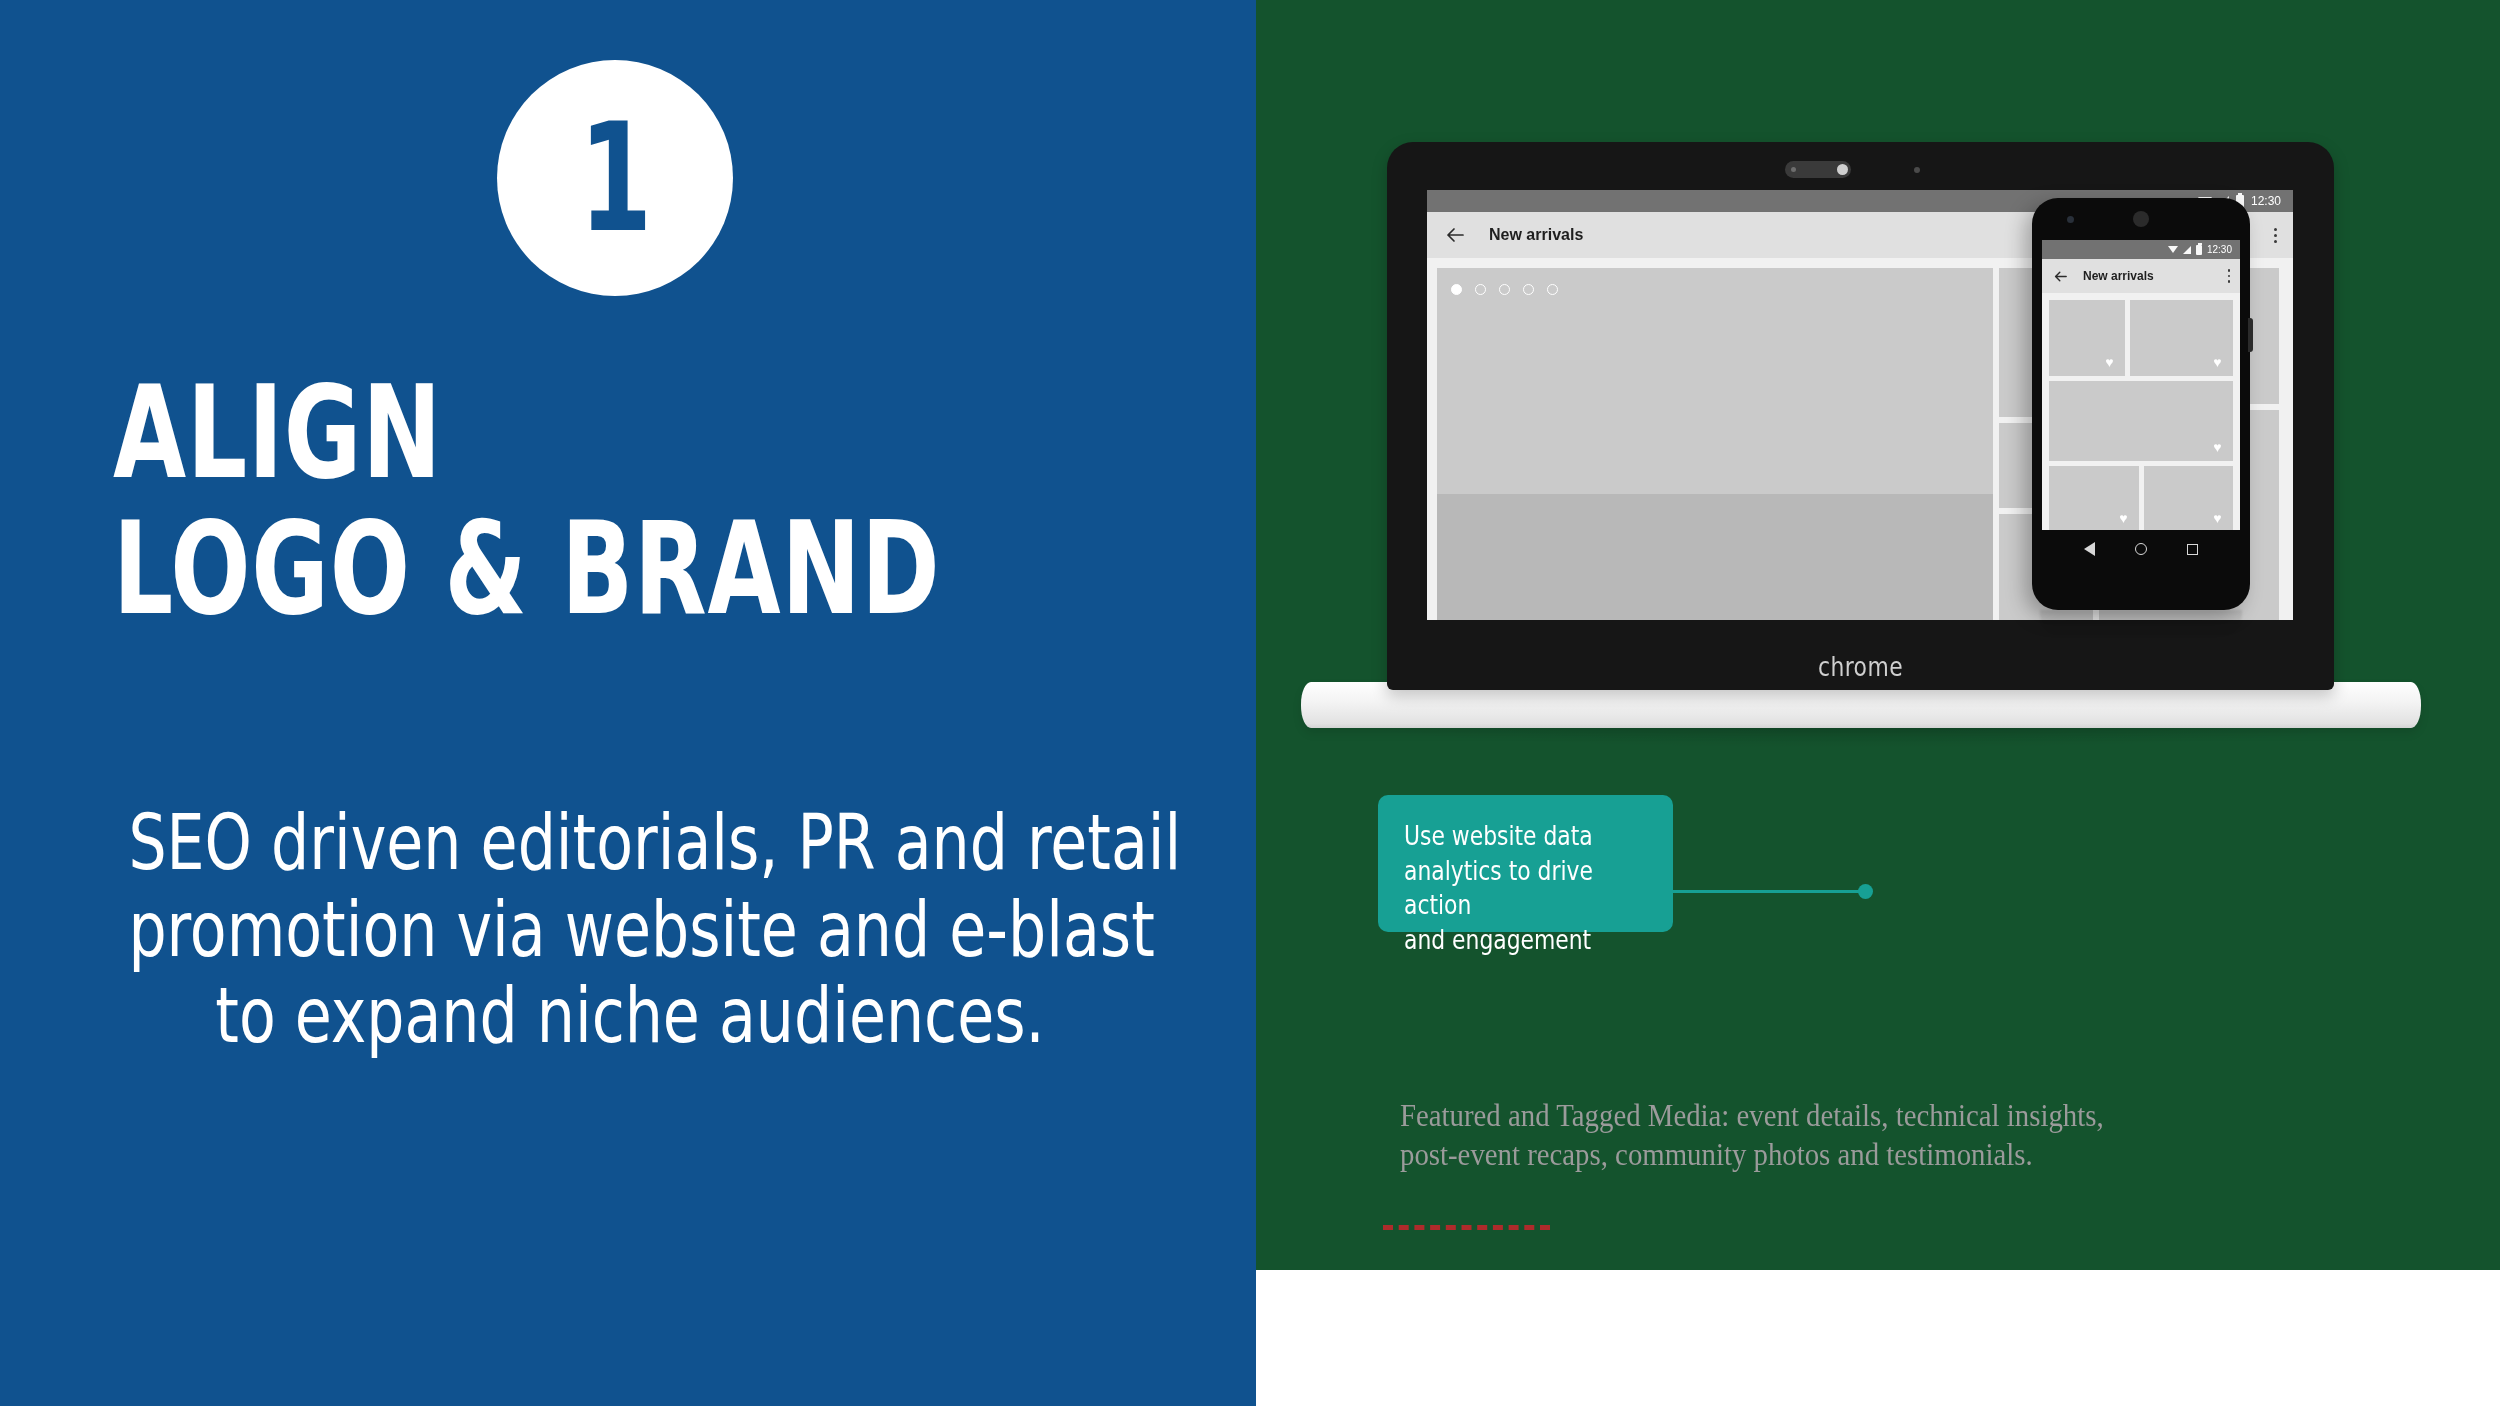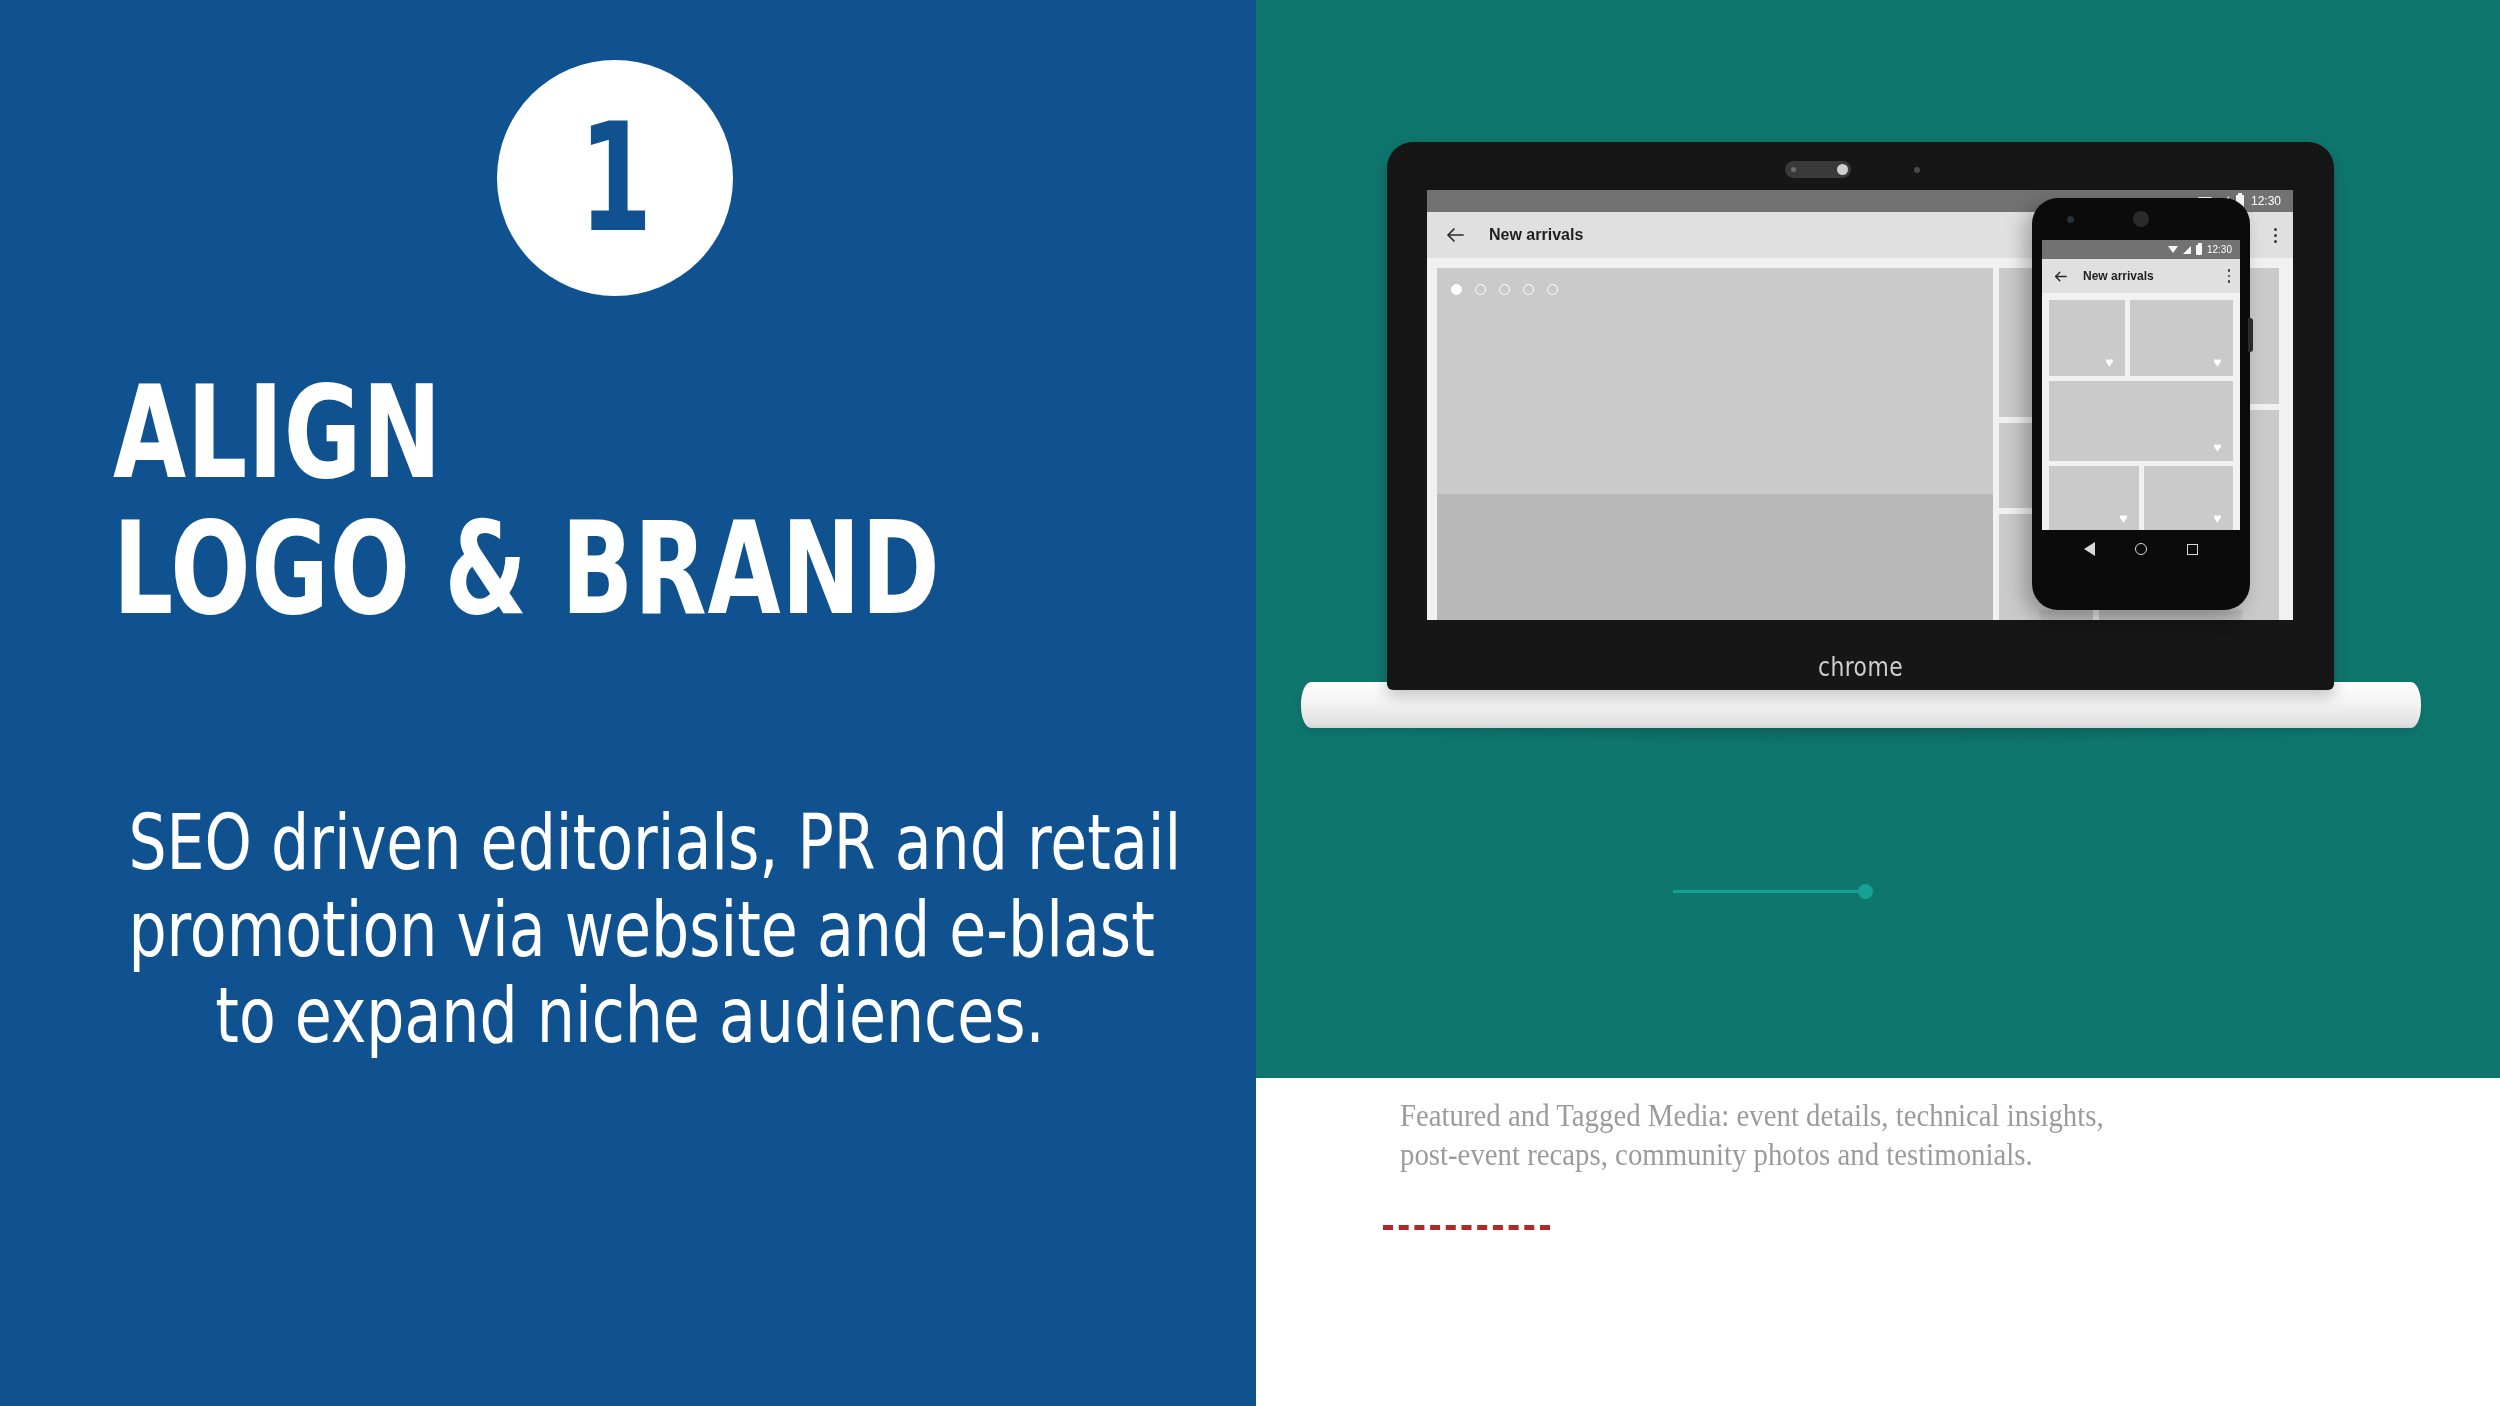--- a/index.html
+++ b/index.html
@@ -86,22 +86,22 @@
   .subcopy .sc-line {
     display: block;
     transform: scaleX(0.88);
     white-space: nowrap;
   }
 
   
   .right-panel {
     position: absolute;
     left: 1256px; top: 0;
-    width: 1244px; height: 1078px;
-    background: #0f766e;
+    width: 1244px; height: 1270px;
+    background: #14532d;
   }
 
   
   .laptop {
     position: absolute;
     left: 131px;   
     top: 142px;
     width: 947px;
     height: 570px;
   }
@@ -647,20 +647,25 @@
         <div class="phone-navbar">
           <span class="nav-back"></span>
           <span class="nav-home"></span>
           <span class="nav-recents"></span>
         </div>
       </div>
     </div>
 
   </div>
 
+  <div class="callout">
+    <span class="callout-text">Use website data</span>
+    <span class="callout-text">analytics to drive action</span>
+    <span class="callout-text">and engagement</span>
+  </div>
   <div class="callout-line"></div>
   <div class="callout-knob"></div>
 
   <div class="caption">
     <span class="caption-line">Featured and Tagged Media: event details, technical  insights,</span>
     <span class="caption-line">post-event recaps, community photos and testimonials.</span>
   </div>
   <div class="caption-rule"></div>
 
 </div>

